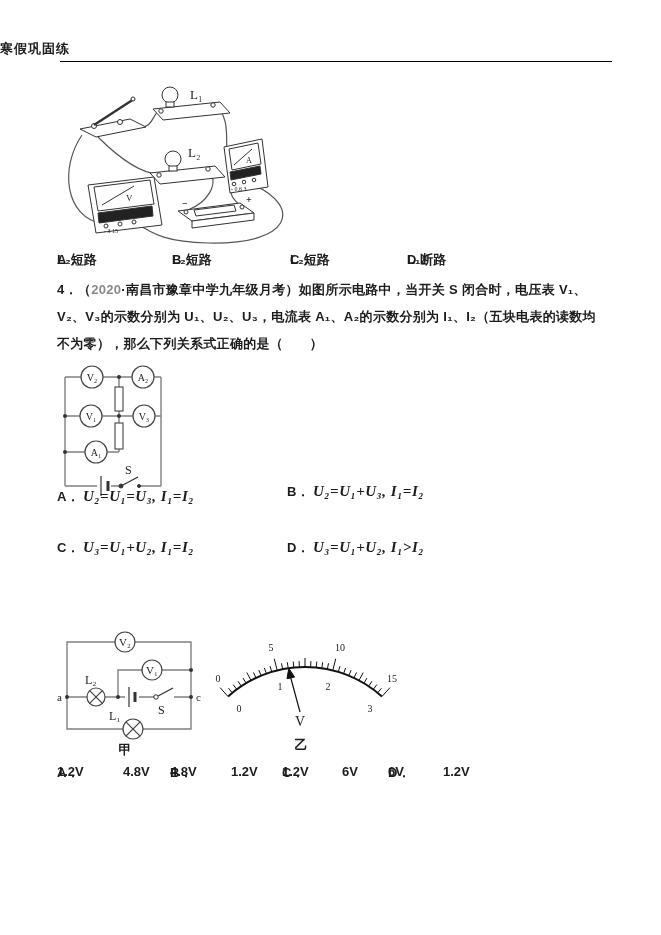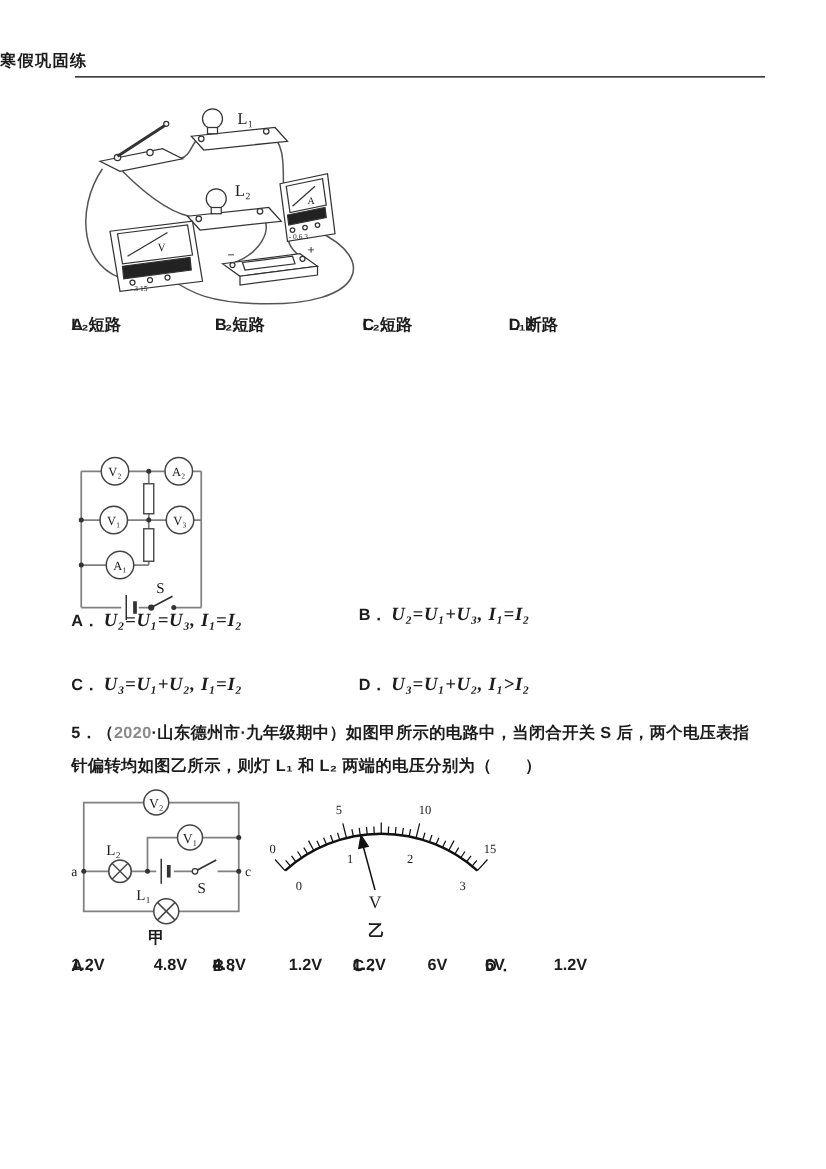--- a/index.html
+++ b/index.html
@@ -112,20 +112,23 @@
     <span style="left:233px">
         <span>C．</span>
         <span>L₂短路</span>
       </span>
     <span style="left:350px">
         <span>D．</span>
         <span>L₁断路</span>
       </span>
   </div>
 
+  <p class="qtext" style="left:57px;top:276px">
+    <span>4．（</span><span class="year">2020</span><span>·南昌市豫章中学九年级月考）</span><span>如图所示电路中，当开关 S 闭合时，电压表 V₁、V₂、V₃的示数分别为 U₁、U₂、U₃，电流表 A₁、A₂的示数分别为 I₁、I₂（五块电表的读数均不为零），那么下列关系式正确的是</span><span>（　　）</span>
+  </p>
 
   <svg style="left:55px;top:356px" width="180" height="140" viewBox="0 0 180 140">
     <g stroke="#808080" stroke-width="1.4" fill="none">
       <path d="M10,21 H106 M10,60 H106 M10,96 H64 M64,21 V96"></path>
       <path d="M10,21 V130 M106,21 V130"></path>
       <path d="M10,130 H42 M56,130 H66 M84,130 H106"></path>
     </g>
     <g stroke="#333">
       <line x1="46" y1="120" x2="46" y2="140" stroke-width="1.2"></line>
       <line x1="53" y1="125" x2="53" y2="135" stroke-width="3"></line>
@@ -164,23 +167,20 @@
 
   <div class="fopt" style="left:57px;top:488px">
     <span>A．</span> <span class="formula">U₂=U₁=U₃,  I₁=I₂</span></div>
   <div class="fopt" style="left:287px;top:483px">
     <span>B．</span> <span class="formula">U₂=U₁+U₃,  I₁=I₂</span></div>
   <div class="fopt" style="left:57px;top:539px">
     <span>C．</span> <span class="formula">U₃=U₁+U₂,  I₁=I₂</span></div>
   <div class="fopt" style="left:287px;top:539px">
     <span>D．</span> <span class="formula">U₃=U₁+U₂,  I₁&gt;I₂</span></div>
 
-  <p class="qtext" style="left:57px;top:572px">
-    <span>5．（</span><span class="year">2020</span><span>·山东德州市·九年级期中）</span><span>如图甲所示的电路中，当闭合开关 S 后，两个电压表指针偏转均如图乙所示，则灯 L₁ 和 L₂ 两端的电压分别为（　　）</span>
-  </p>
 
   <svg style="left:55px;top:630px" width="170" height="130" viewBox="0 0 170 130">
     <g stroke="#808080" stroke-width="1.4" fill="none">
       <path d="M12,12 H136 V99 H12 Z"></path>
       <path d="M12,67 H70 M84,67 H99 M119,67 H136"></path>
       <path d="M63,67 V40 H136"></path>
     </g>
     <g stroke="#333">
       <line x1="74" y1="57" x2="74" y2="77" stroke-width="1.2"></line>
       <line x1="80" y1="62" x2="80" y2="72" stroke-width="3"></line>

